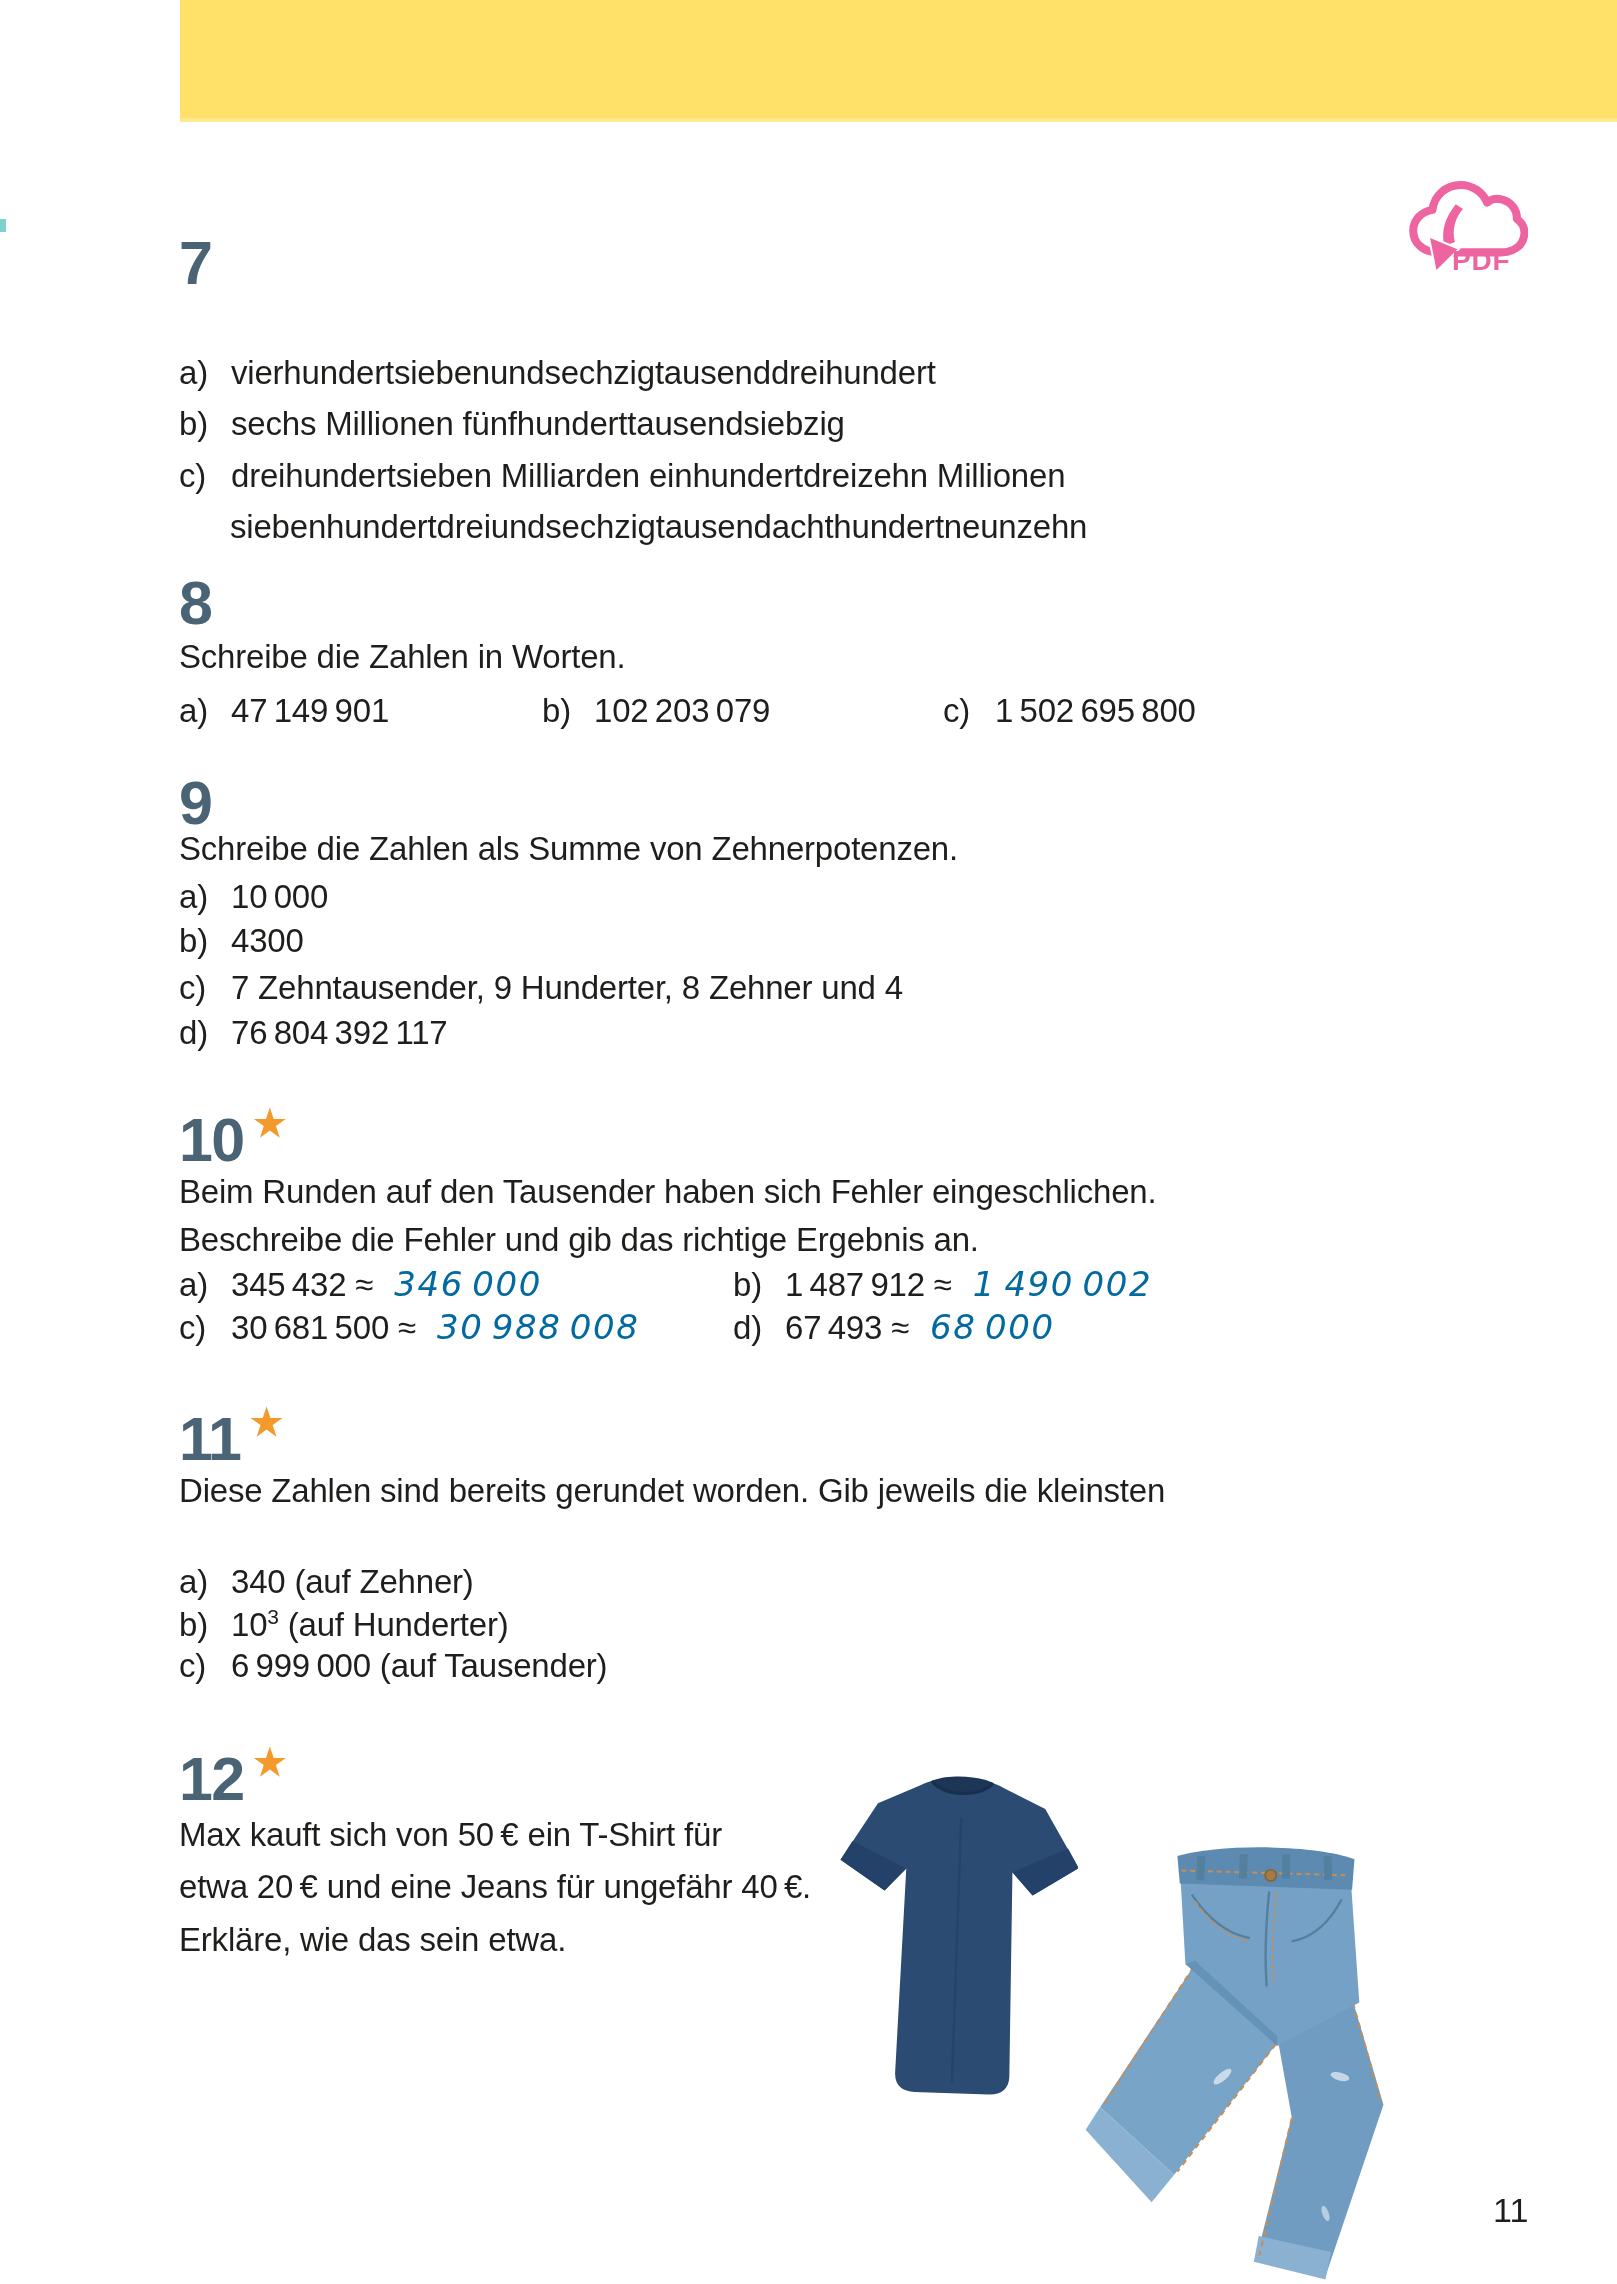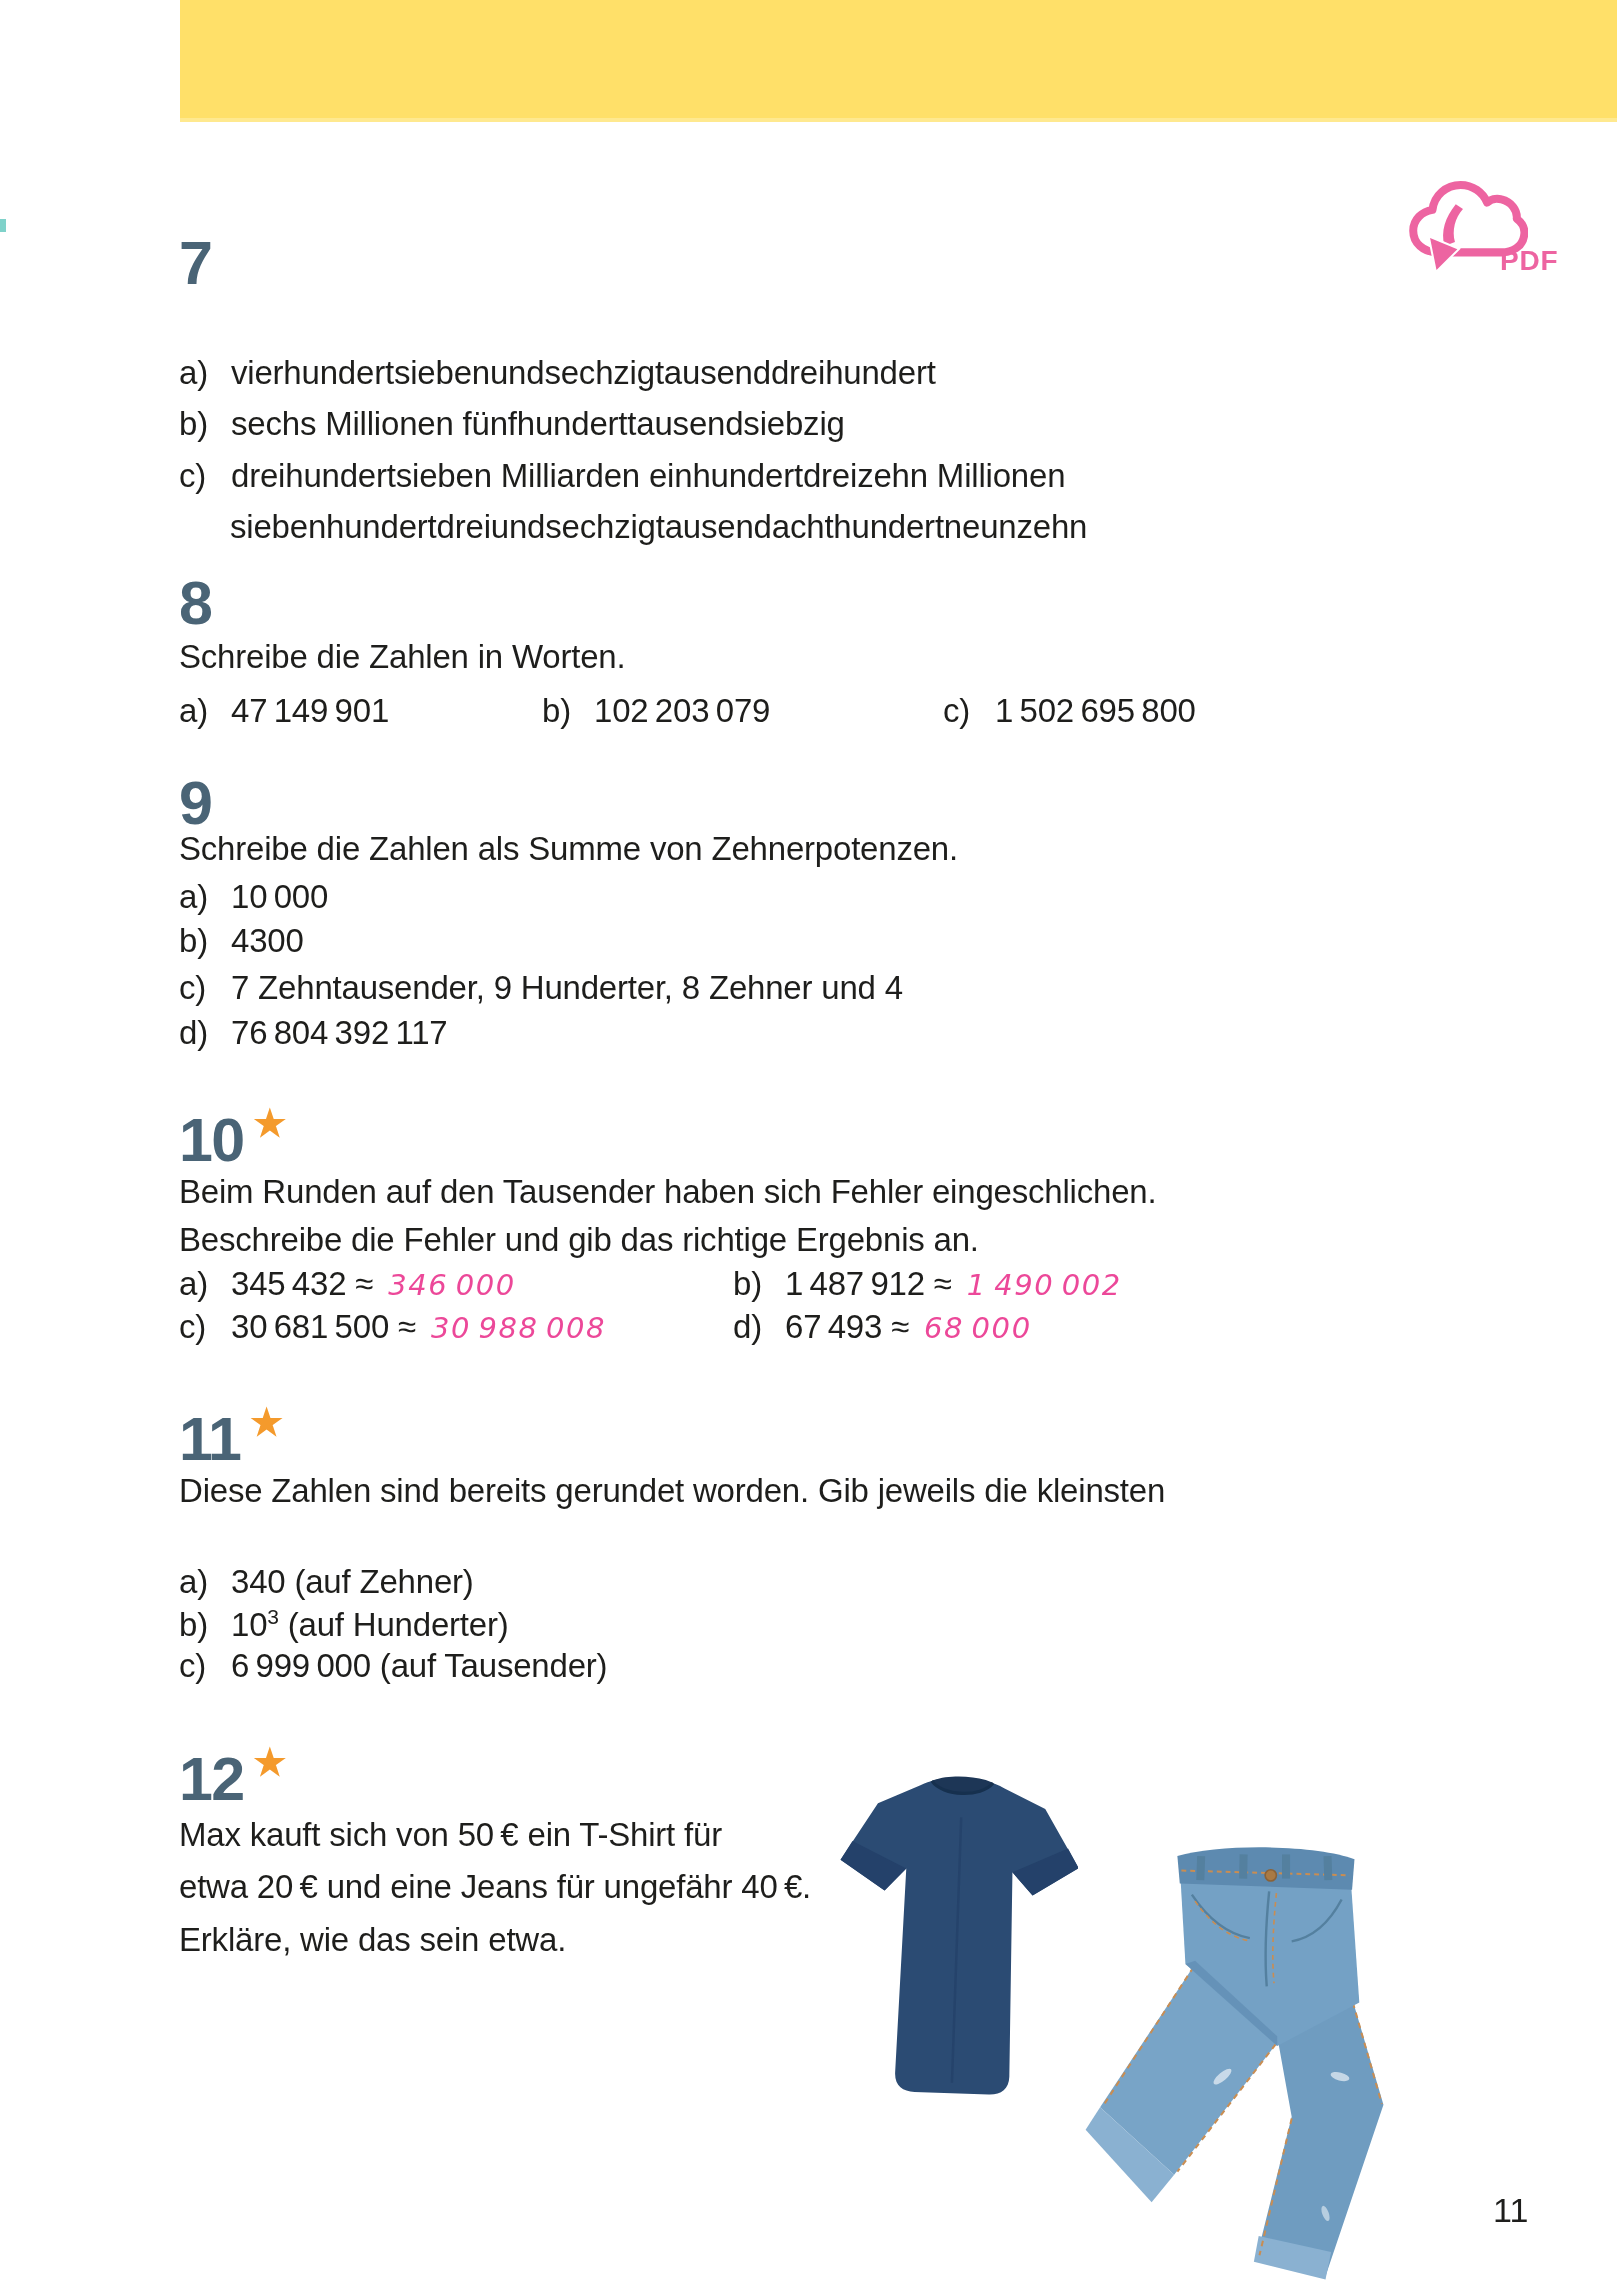--- a/index.html
+++ b/index.html
@@ -10,27 +10,27 @@
   .edge-mark{position:absolute;left:0;top:219px;width:5.6px;height:13px;background:#7fd2ca;}
 
   .exnum{position:absolute;font-size:61px;font-weight:bold;color:#4a6476;line-height:64px;
          letter-spacing:-1.6px;white-space:nowrap;}
   .star{font-size:37px;line-height:37px;color:#f49a2c;letter-spacing:0;
         display:inline-block;vertical-align:top;position:relative;top:-3.2px;margin-left:9.7px;}
 
   .ln{position:absolute;font-size:33px;line-height:40px;white-space:nowrap;color:#1e1e1c;
       letter-spacing:-0.2px;}
   .lbl{display:inline-block;width:52px;}
-  .ans{color:#ec4899;font-family:"DejaVu Sans",sans-serif;font-style:italic;font-size:29px;
-       margin-left:15px;letter-spacing:1.6px;}
+  .ans{color:#0369a1;font-family:"DejaVu Sans",sans-serif;font-style:italic;font-size:34px;
+       margin-left:21px;letter-spacing:1.6px;}
   sup{font-size:21px;line-height:0;}
 
   .pdf-badge{position:absolute;left:1406px;top:172px;width:122px;height:111px;cursor:pointer;}
   .pdf-label{position:absolute;left:46px;top:73px;font-size:28px;font-weight:bold;color:#ed64a1;
-             letter-spacing:0.8px;font-family:"Liberation Sans",sans-serif;margin-left:48px;}
+             letter-spacing:0.8px;font-family:"Liberation Sans",sans-serif;}
 
   .pagenum{position:absolute;left:1493px;top:2191px;font-size:34px;color:#1e1e1c;}
 
   .photo{position:absolute;}
 </style>
 </head>
 <body>
 
 <div class="page">
 

